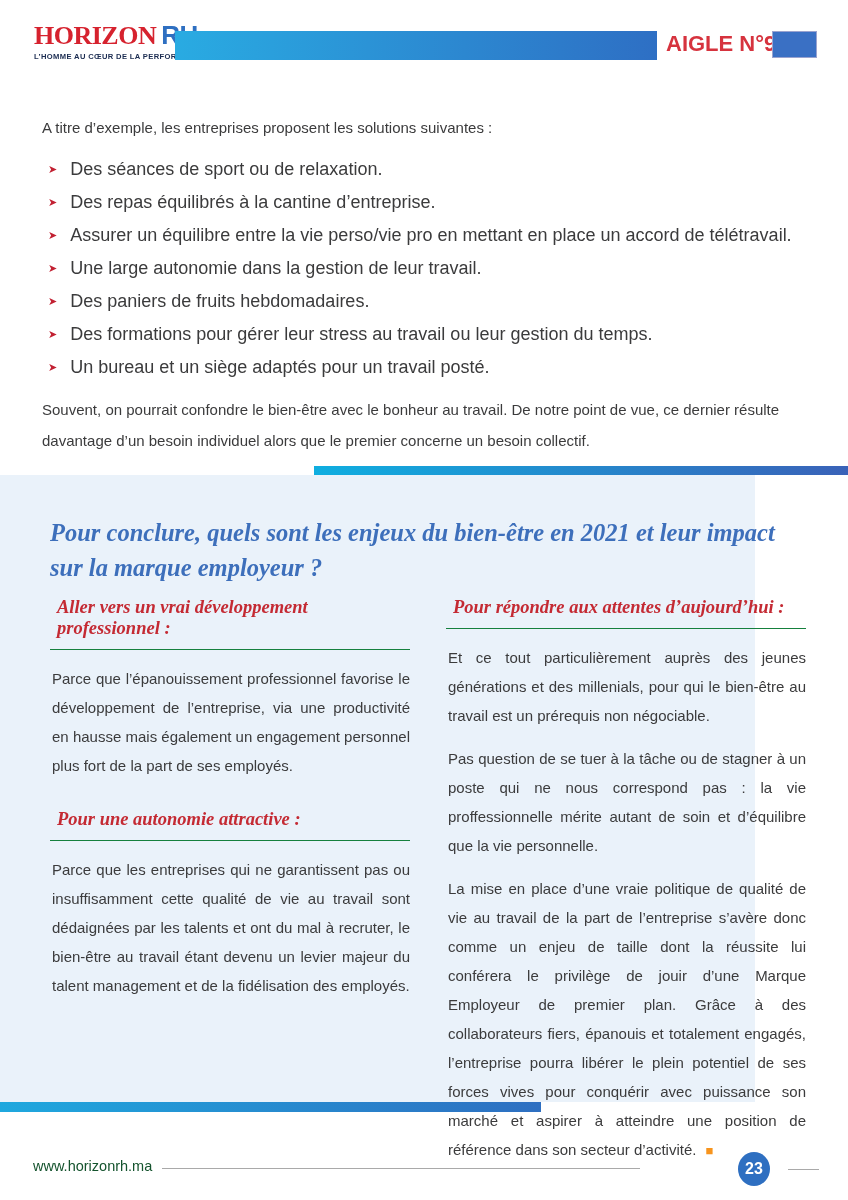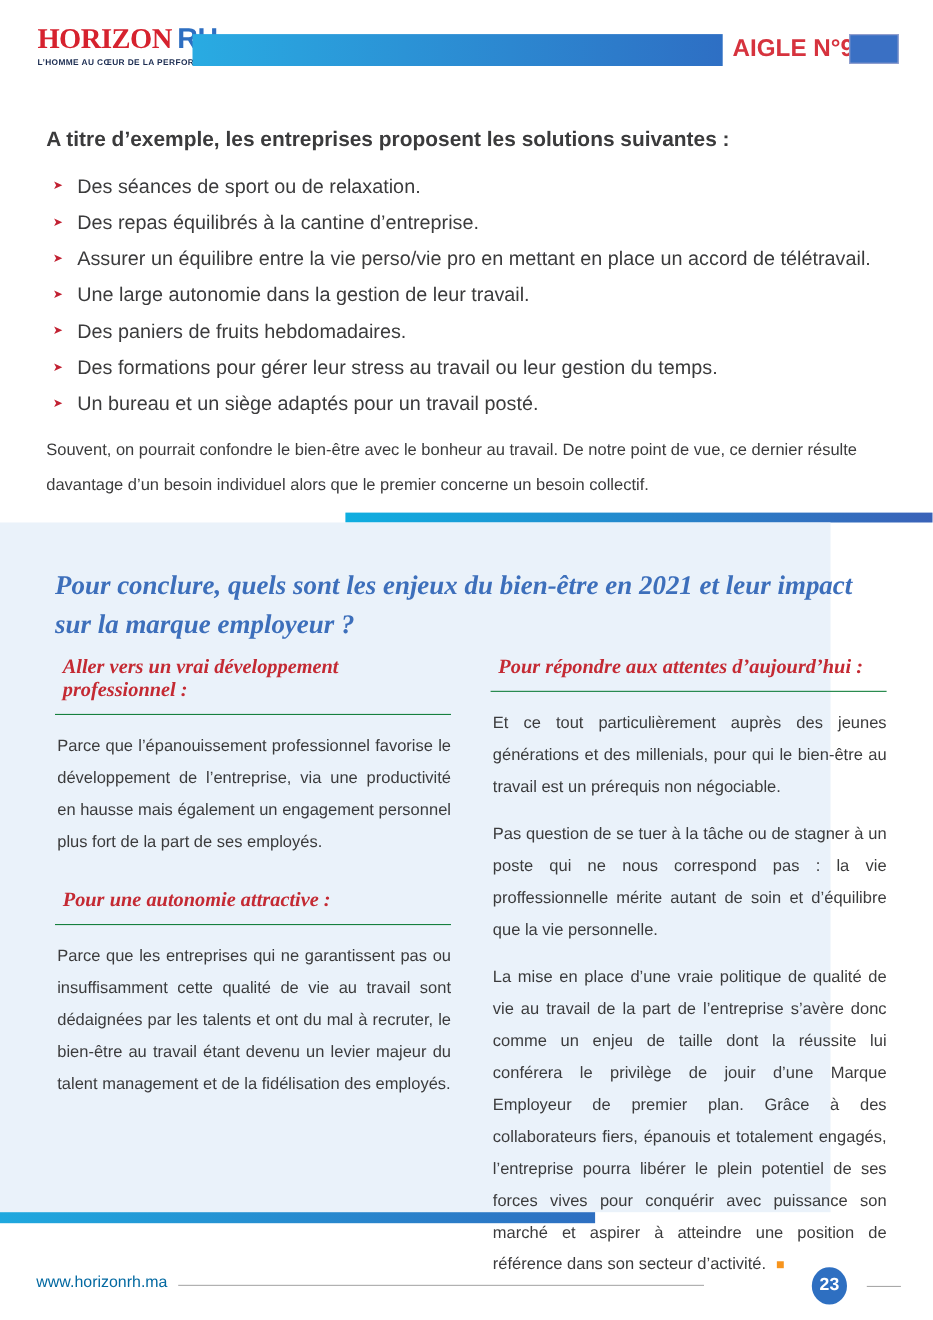--- a/index.html
+++ b/index.html
@@ -17,21 +17,21 @@
   .logo-tagline { font-size:7.6px; font-weight:700; color:#1A2B50; letter-spacing:0.35px; margin-top:3px; white-space:nowrap; }
   .header-bar { position:absolute; left:175px; top:31px; width:482px; height:29px;
     background:linear-gradient(to right,#29ABE2,#2E6FC4); }
   .issue-label { position:absolute; left:666px; top:31px; width:100px; text-align:center;
     font-weight:700; font-size:22px; color:#D6333E; letter-spacing:0px; white-space:nowrap; }
   .issue-box { position:absolute; left:772px; top:31px; width:43px; height:25px;
     background:#3A70C4; border:1px solid #9aa3cf; }
 
   
   .intro { position:absolute; left:42px; top:118px; width:766px; }
-  .intro-lead { font-size:19px; line-height:20px; margin:0;font-weight:bold; }
+  .intro-lead { font-size:15px; line-height:20px; margin:0; }
   .bullets { list-style:none; margin:14px 0 0 6px; padding:0; }
   .bullets li { display:flex; align-items:flex-start; padding:6.5px 0; line-height:20px; }
   .arrow { color:#C22132; font-size:11px; line-height:20px; margin:0 13px 0 0; flex:0 0 auto; }
   .bullet-text { font-size:18px; }
   .intro-closing { font-size:15px; line-height:31px; margin:11px 0 0 0; text-align:left; }
 
   
   .bar-top { position:absolute; left:314px; top:466px; width:534px; height:9px;
     background:linear-gradient(to right,#0FAEE0,#3A62B8); }
   .bar-bottom { position:absolute; left:0; top:1102px; width:541px; height:10px;
@@ -50,21 +50,21 @@
   .sec + .sec { margin-top:29px; }
   .sec-heading {
     font-family:"Liberation Serif", serif; font-style:italic; font-weight:700;
     font-size:18.5px; color:#C42A33; margin:0; padding:0 0 10px 7px;
     border-bottom:1px solid #15803d;
   }
   .sec p { font-size:15px; line-height:29px; text-align:justify; margin:14px 0 0 2px; }
   .end-mark { color:#F7941D; font-size:13px; margin-left:9px; }
 
   
-  .footer-site { position:absolute; left:33px; top:1158px; font-size:14.5px; color:#0369a1; }
+  .footer-site { position:absolute; left:33px; top:1158px; font-size:14.5px; color:#14532d; }
   .footer-line-long { position:absolute; left:162px; top:1168px; width:478px; height:0; border-top:1px solid #A9A9A9; }
   .footer-date { position:absolute; left:657px; top:1155px; font-size:18.5px; font-weight:700; color:#25313C; white-space:nowrap;margin-top:43px; }
   .page-badge { position:absolute; left:738px; top:1152px; width:32px; height:34px; border-radius:50%;
     background:#2E6FC1; color:#ffffff; font-weight:700; font-size:16px;
     display:flex; align-items:center; justify-content:center; }
   .footer-line-short { position:absolute; left:788px; top:1169px; width:31px; height:0; border-top:1px solid #A9A9A9; }
 </style>
 </head>
 <body>
 

